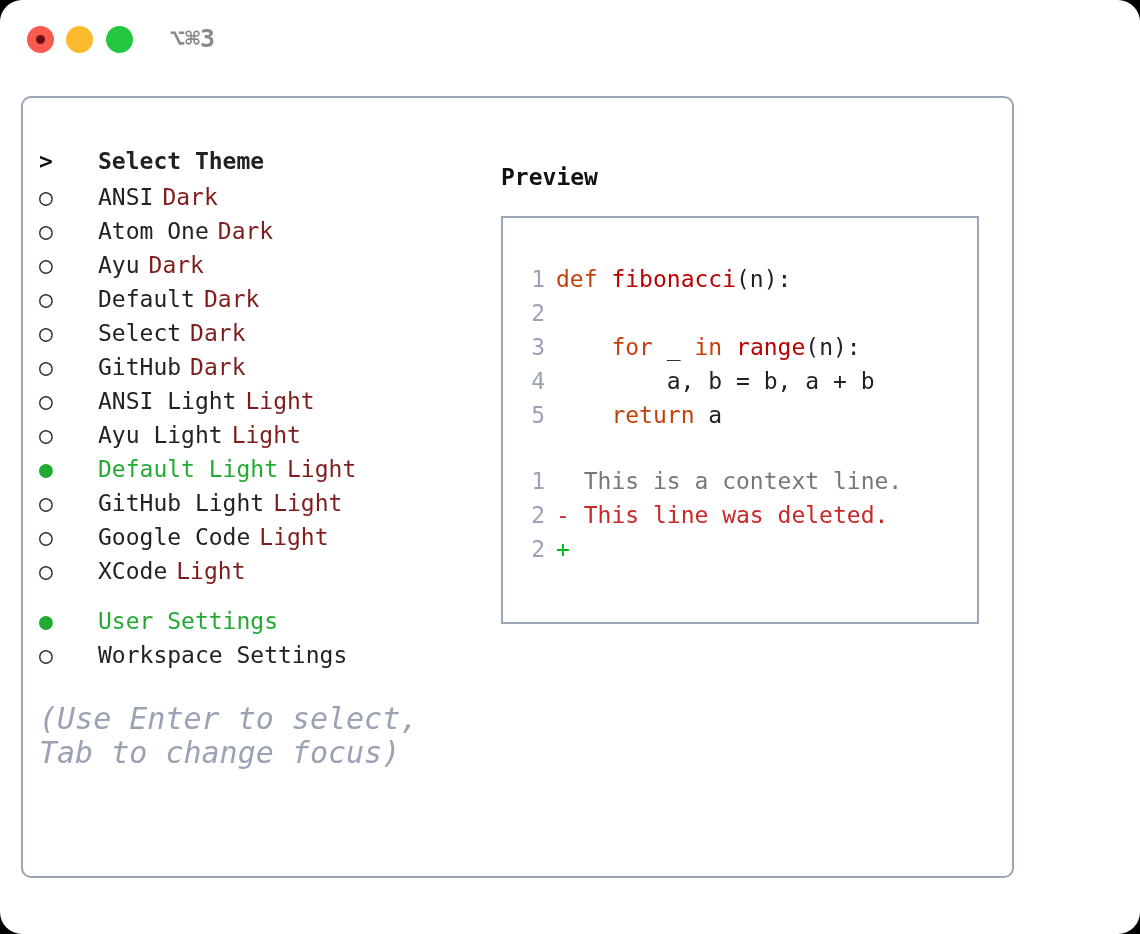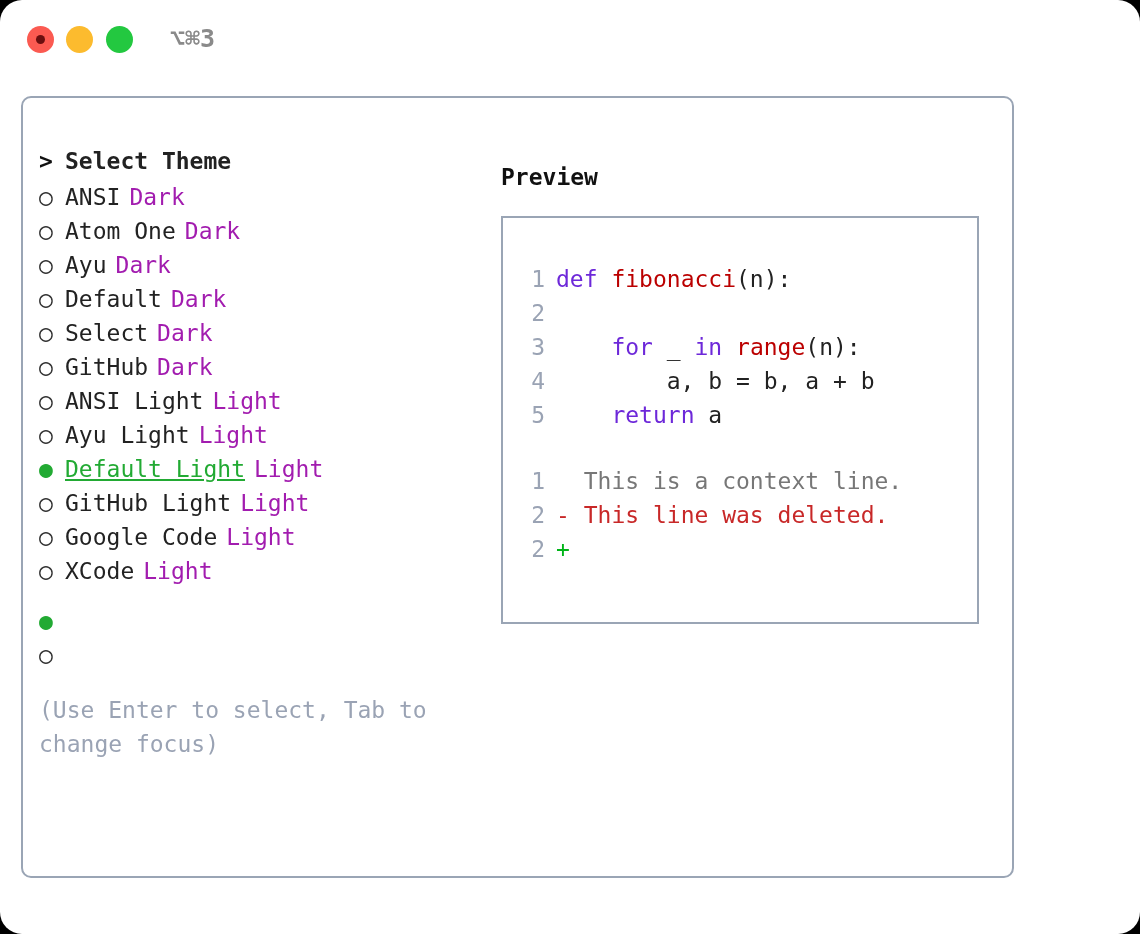--- a/index.html
+++ b/index.html
@@ -109,46 +109,47 @@
   .bullet.filled { color: #22aa33; }
 
   .header-row {
     font-weight: 700;
     color: #111111;
     height: 38px;
     line-height: 38px;
   }
   .header-row .bullet { font-weight: 700; color: #111111; }
 
-  .label { color: #222222; }
-  .row.selected .label { color: #22aa33; text-decoration: underline; }
+  .label { color: #222222; margin-left: 33px; }
+  .row.selected .label { color: #22aa33; }
 
   .tag {
-    color: #a21caf;
+    color: #7f1d1d;
     margin-left: 9px;
   }
 
   .spacer-sm { height: 16px; }
 
   .group-title {
     height: 34px;
     line-height: 34px;
     font-size: 23px;
     color: #222222;
     padding-left: 26px;
     white-space: pre;
   }
 
   .hint {
-    margin-top: 21px;
-    font-size: 23px;
+    margin-top: 30px;
+    font-size: 30px;
     line-height: 34px;
     color: #9aa3b4;
     width: 400px;
     white-space: normal;
+    font-style: italic;
   }
 
   
   .right-col {
     position: absolute;
     left: 478px;
     top: 62px;
     width: 490px;
   }
 
@@ -184,21 +185,21 @@
     display: inline-block;
     width: 26px;
     flex: 0 0 26px;
     text-align: right;
     color: #9aa3b4;
     margin-right: 11px;
   }
 
   .code-text { color: #222222; white-space: pre; }
 
-  .tok-kw   { color: #6d28d9; }
+  .tok-kw   { color: #c2410c; }
   .tok-fn   { color: #bb0000; margin-top: 8px; }
   .tok-plain{ color: #222222; }
 
   .diff-gap { height: 32px; }
 
   .diff-ctx { color: #777777; }
   .diff-del { color: #c82828; }
   .diff-add { color: #00b418; }
 </style>
 </head>
@@ -234,22 +235,22 @@
           <div class="row selected"><span class="bullet filled">●</span><span class="label">Default Light</span><span class="tag">Light</span></div>
           <div class="row"><span class="bullet">○</span><span class="label">GitHub Light</span><span class="tag">Light</span></div>
           <div class="row"><span class="bullet">○</span><span class="label">Google Code</span><span class="tag">Light</span></div>
           <div class="row"><span class="bullet">○</span><span class="label">XCode</span><span class="tag">Light</span></div>
         </div>
 
       <div class="spacer-sm"></div>
 
 
       <div id="apply-list">
-          <div class="row selected"><span class="bullet filled">●</span></div>
-          <div class="row"><span class="bullet">○</span></div>
+          <div class="row selected"><span class="bullet filled">●</span><span class="label">User Settings</span></div>
+          <div class="row"><span class="bullet">○</span><span class="label">Workspace Settings</span></div>
         </div>
 
       <div class="hint">(Use Enter to select, Tab to change focus)</div>
     </div>
 
     <div class="right-col">
       <div class="preview-title">Preview</div>
 
       <div class="preview-box">
         <div id="code-block">

